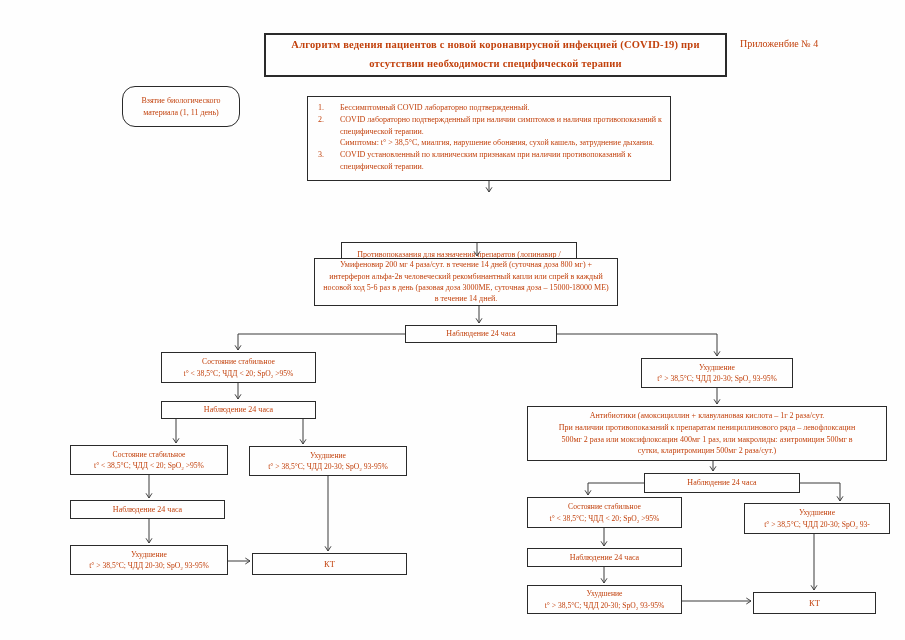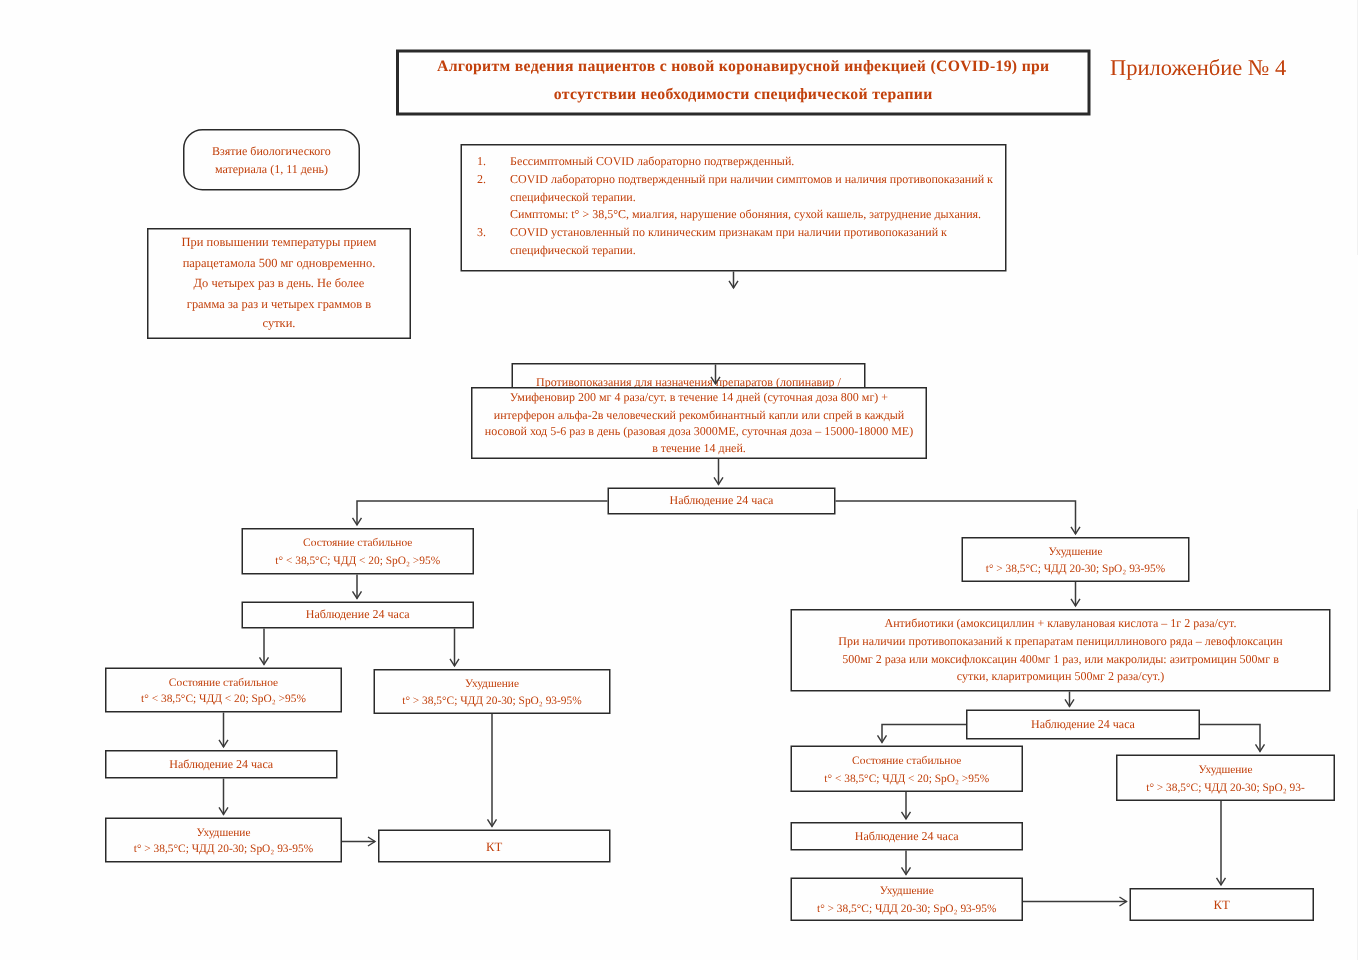--- a/index.html
+++ b/index.html
@@ -11,21 +11,21 @@
   .node{
     position:absolute;border:1px solid #2a2a2a;background:#fefefe;
     display:flex;align-items:center;justify-content:center;
     text-align:center;box-sizing:border-box;
     font-size:8px;line-height:1.5;white-space:pre-line;
     padding:1px 3px;
   }
   .node.thick{border-width:2px;}
   .title-box{font-weight:bold;font-size:10.5px;line-height:1.8;letter-spacing:.2px;}
   .annex{
-    position:absolute;font-size:15px;white-space:nowrap;
+    position:absolute;font-size:10px;white-space:nowrap;
   }
   .small{font-size:7.6px;line-height:1.5;}
   .list-box{
     position:absolute;border:1px solid #2a2a2a;background:#fefefe;
     box-sizing:border-box;font-size:8px;line-height:1.48;padding:5px 8px 4px 10px;
   }
   .list-row{display:flex;align-items:flex-start;}
   .list-num{width:22px;flex:0 0 22px;}
   .list-text{flex:1;white-space:pre-line;text-align:left;}
   svg.wires{position:absolute;left:0;top:0;pointer-events:none;}
@@ -38,27 +38,20 @@
 
   <div class="node thick title-box" style="left:264px;top:33px;width:463px;height:44px;">
     <span>Алгоритм ведения пациентов с новой коронавирусной инфекцией (COVID-19) при
 отсутствии необходимости специфической терапии</span>
   </div>
   <div class="annex" style="left:740px;top:38px;">Приложенбие № 4</div>
 
   <div class="node" style="left:122px;top:86px;width:118px;height:41px;border-radius:13px;">
     <span>Взятие биологического
 материала (1, 11 день)</span>
-  </div>
-  <div class="node" style="left:98px;top:152px;width:176px;height:74px;font-size:8.3px;line-height:1.62;">
-    <span>При повышении температуры прием
-парацетамола 500 мг одновременно.
-До четырех раз в день. Не более
-грамма за раз и четырех граммов в
-сутки.</span>
   </div>
 
   <div class="list-box" style="left:307px;top:96px;width:364px;height:85px;">
     <div class="list-row">
       <span class="list-num">1.</span>
       <span class="list-text">Бессимптомный COVID лабораторно подтвержденный.</span>
     </div>
     <div class="list-row">
       <span class="list-num">2.</span>
       <span class="list-text">COVID лабораторно подтвержденный при наличии симптомов и наличия противопоказаний к специфической терапии.

